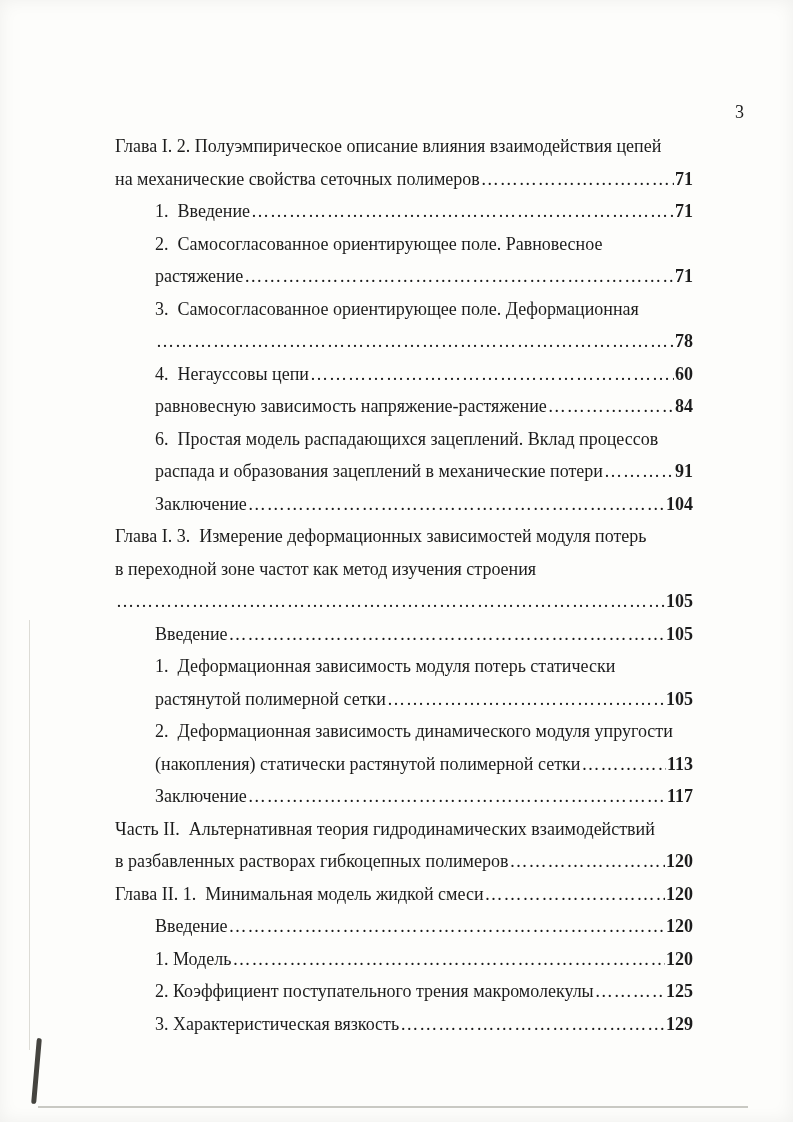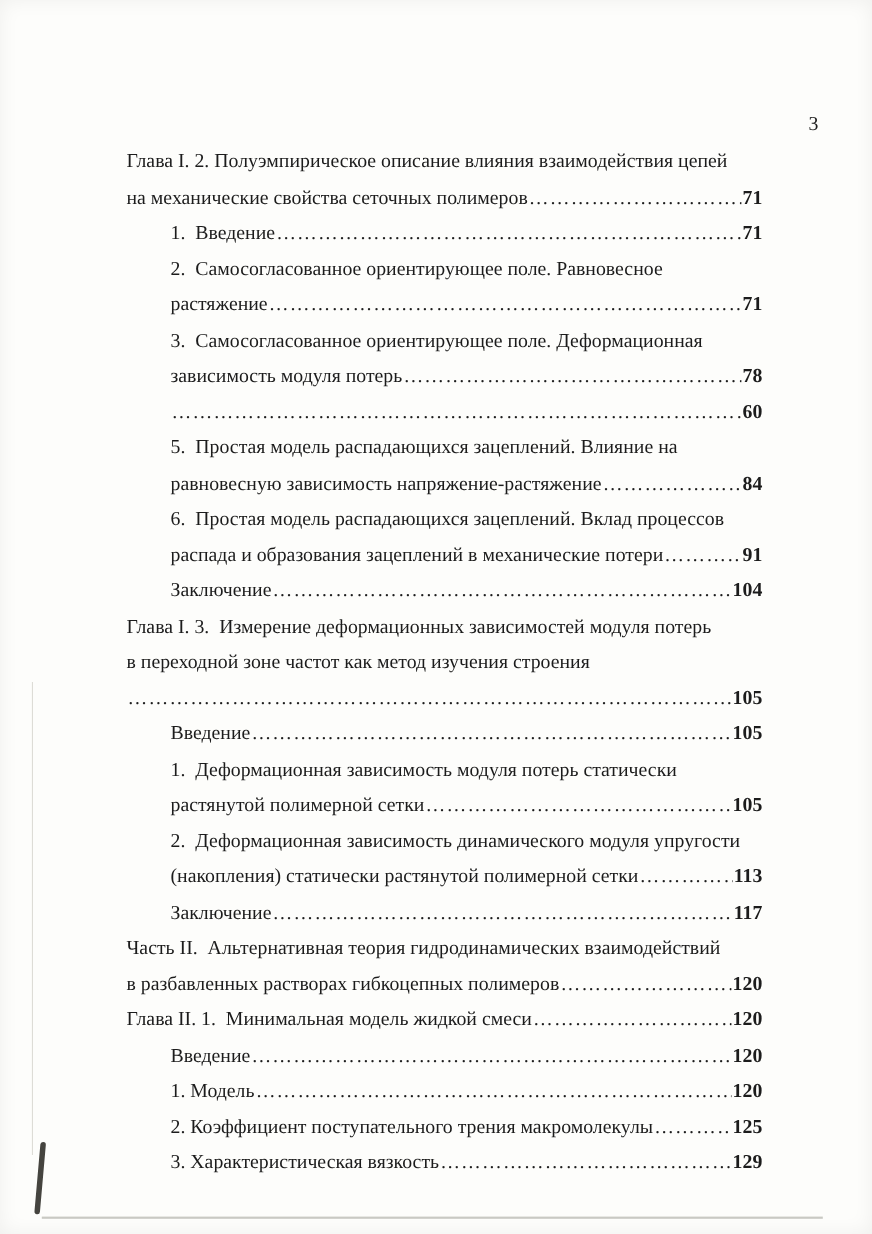--- a/index.html
+++ b/index.html
@@ -115,31 +115,27 @@
       <div class="toc-row indent-1">
     <span class="toc-text">растяжение</span>
     <span class="toc-leader" aria-hidden="true">……………………………………………………………………………………………………………………………………………………………………………………………………………………</span>
     <span class="toc-page">71</span>
   </div>
       <div class="toc-row indent-1">
     <span class="toc-text">3.  Самосогласованное ориентирующее поле. Деформационная</span>
 
   </div>
       <div class="toc-row indent-1">
-    <span class="toc-text">зависимость модуля потерь</span>
     <span class="toc-leader" aria-hidden="true">……………………………………………………………………………………………………………………………………………………………………………………………………………………</span>
     <span class="toc-page">78</span>
   </div>
       <div class="toc-row indent-1">
+    <span class="toc-text">4.  Негауссовы цепи</span>
     <span class="toc-leader" aria-hidden="true">……………………………………………………………………………………………………………………………………………………………………………………………………………………</span>
     <span class="toc-page">60</span>
-  </div>
-      <div class="toc-row indent-1">
-    <span class="toc-text">5.  Простая модель распадающихся зацеплений. Влияние на</span>
-
   </div>
       <div class="toc-row indent-1">
     <span class="toc-text">равновесную зависимость напряжение-растяжение</span>
     <span class="toc-leader" aria-hidden="true">……………………………………………………………………………………………………………………………………………………………………………………………………………………</span>
     <span class="toc-page">84</span>
   </div>
       <div class="toc-row indent-1">
     <span class="toc-text">6.  Простая модель распадающихся зацеплений. Вклад процессов</span>
 
   </div>

